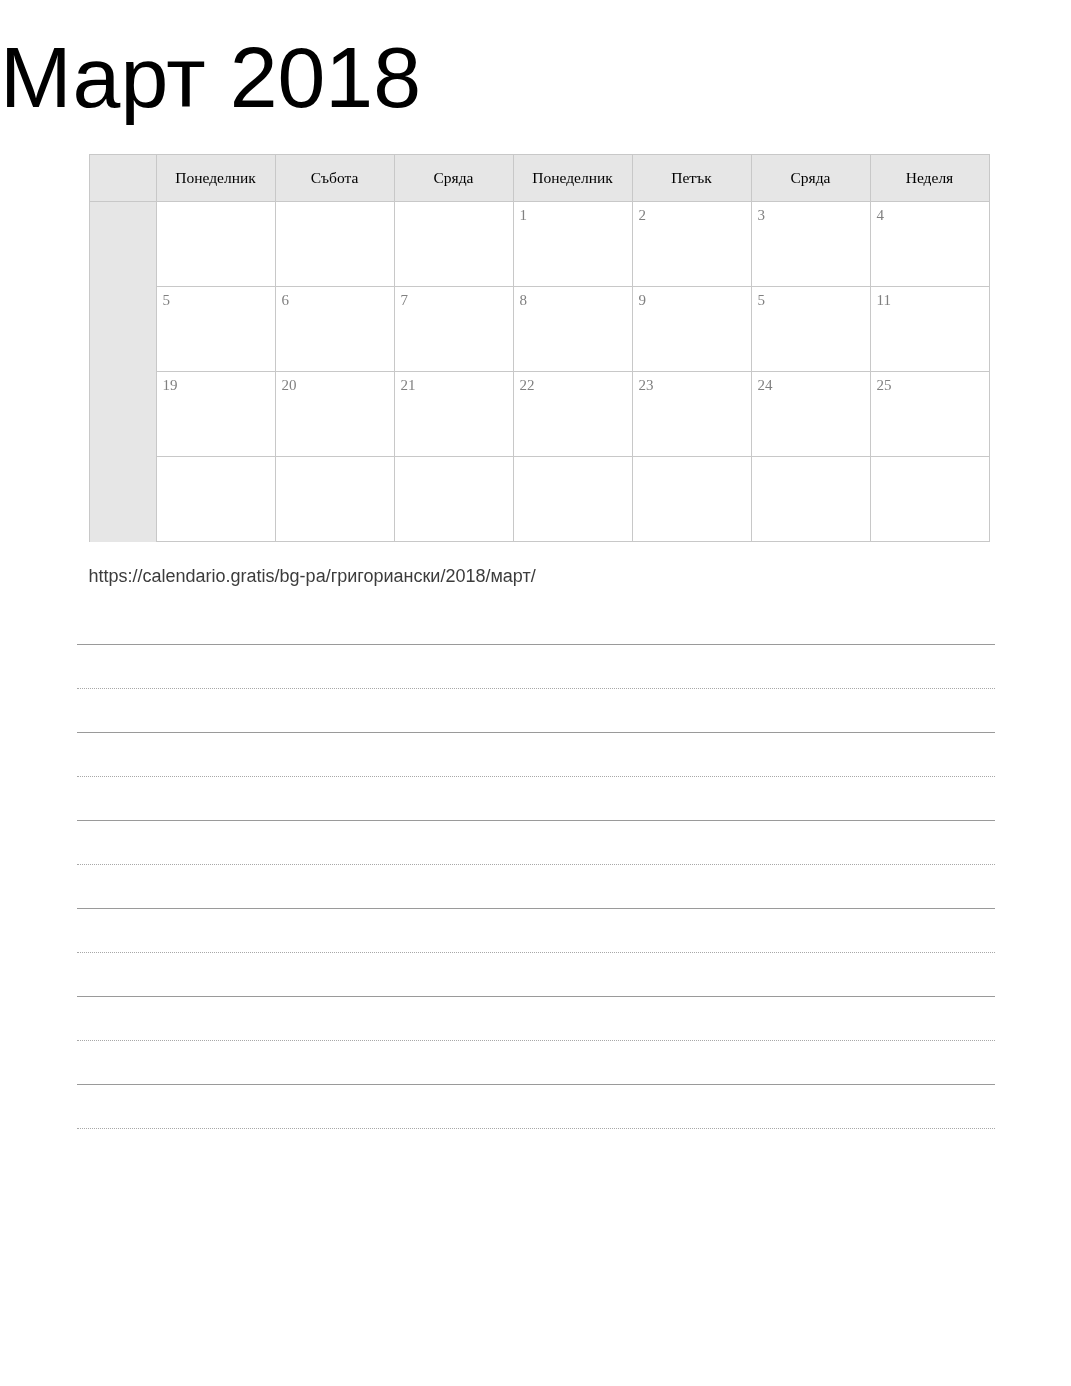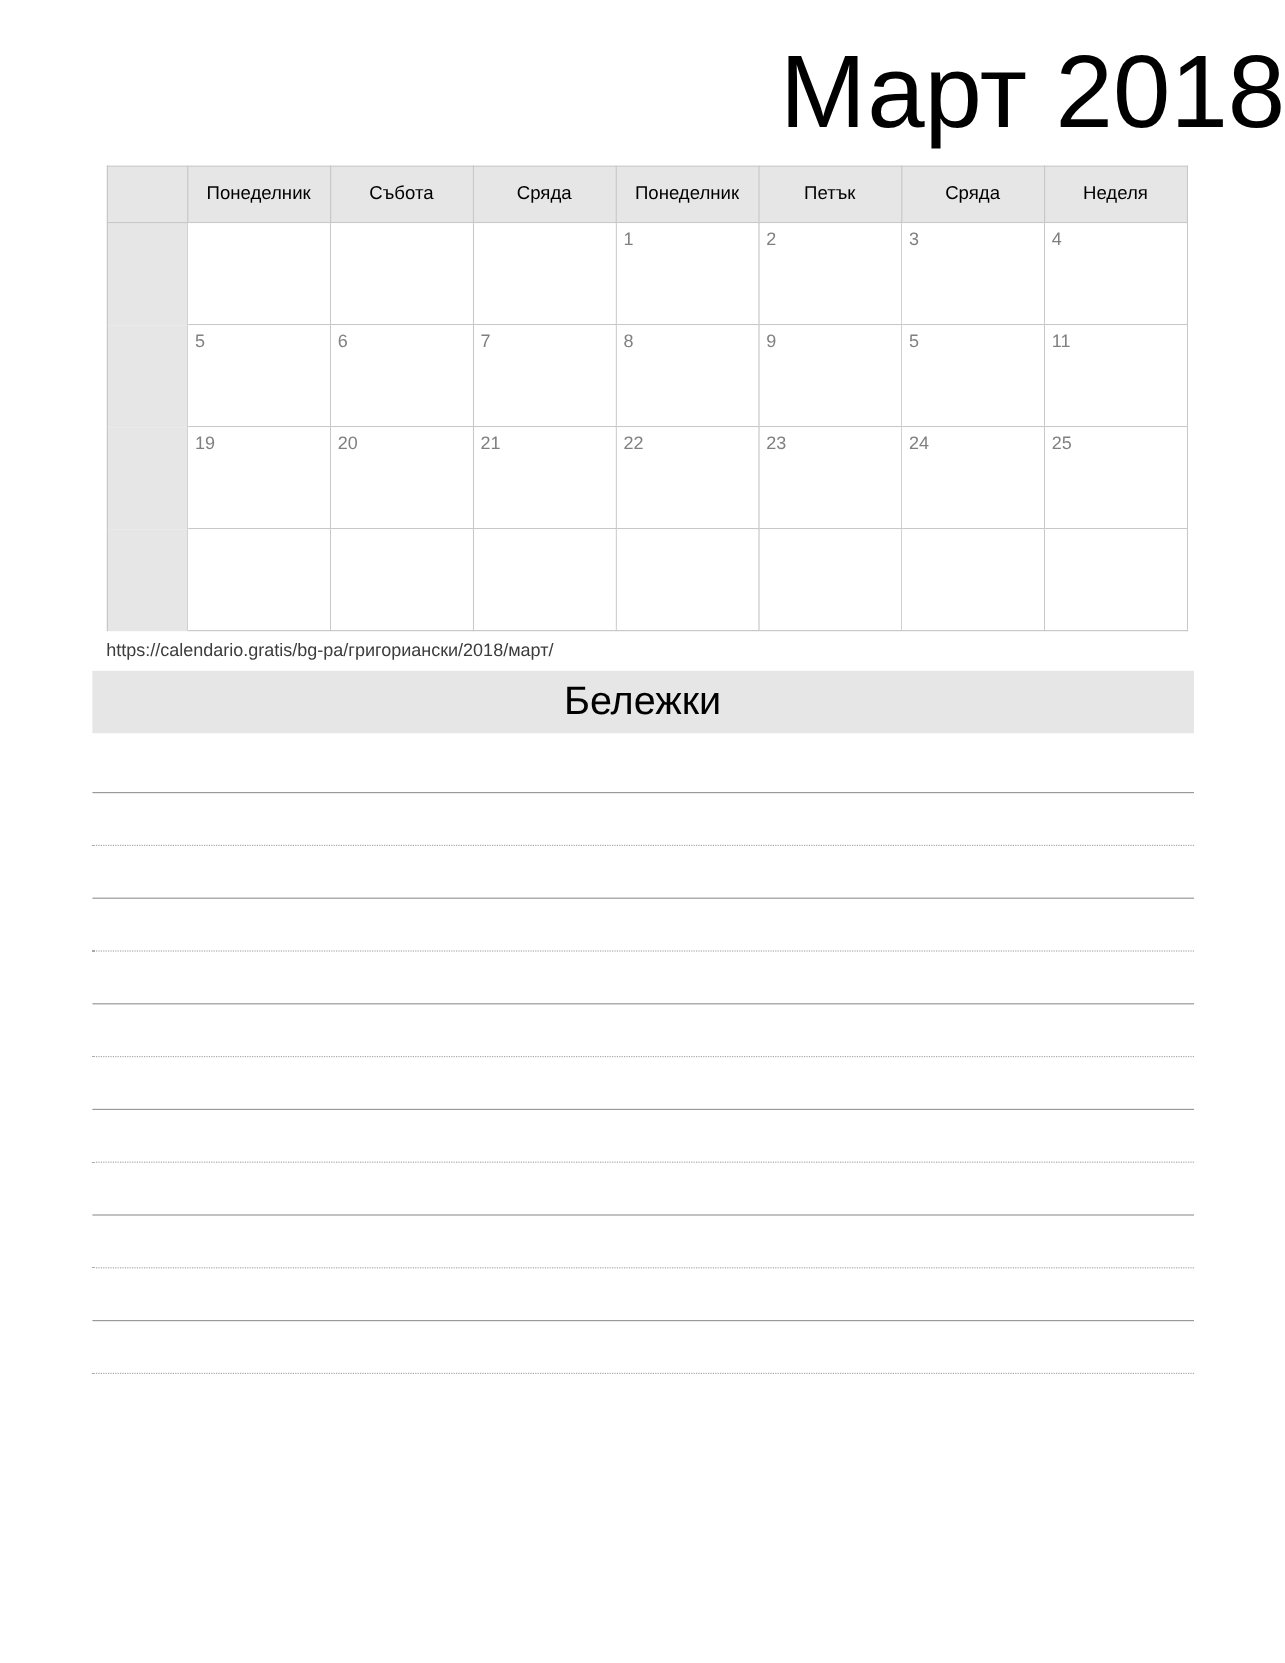--- a/index.html
+++ b/index.html
@@ -19,35 +19,36 @@
   .page {
     width: 1071px;
     height: 1386px;
     box-sizing: border-box;
     padding: 0;
     position: relative;
   }
 
   
   .title {
-    text-align: right;
+    text-align: left;
     font-size: 86px;
     font-weight: normal;
     letter-spacing: 0px;
     line-height: 1;
     padding-top: 34px;
     padding-bottom: 18px;
     color: #000;
   }
 
   
   .calendar-wrap {
-    margin: 0 auto;
+    margin: 16px auto;
     width: 894px;
     padding-left: 0;
+    font-family: Liberation Serif, serif;
   }
   table.calendar {
     border-collapse: collapse;
     width: 894px;
     table-layout: fixed;
   }
   table.calendar td, table.calendar th {
     border: 1px solid #c8c8c8;
     padding: 0;
     margin: 0;
@@ -87,21 +88,21 @@
   }
   tr.weekrow td.side {
     border-top: none;
     border-bottom: none;
   }
 
   
   .url {
     width: 894px;
     margin: 0 auto;
-    font-size: 15px;
+    font-size: 18px;
     color: #3c3c3c;
     padding-top: 8px;
     padding-bottom: 8px;
     text-align: left;
     font-family: "Liberation Sans", sans-serif;
   }
 
   
   .notes-wrap {
     width: 918px;
@@ -244,21 +245,20 @@
               <span class="num"></span>
             </td>
         </tr>
       </tbody>
     </table>
   </div>
 
   <div class="url">https://calendario.gratis/bg-pa/григориански/2018/март/</div>
 
   <div class="notes-wrap">
-    <div class="notes-head">Бележки</div>
     <div class="notes-lines">
       <div class="note-line solid"></div>
       <div class="note-line"></div>
       <div class="note-line solid"></div>
       <div class="note-line"></div>
       <div class="note-line solid"></div>
       <div class="note-line"></div>
       <div class="note-line solid"></div>
       <div class="note-line"></div>
       <div class="note-line solid"></div>

